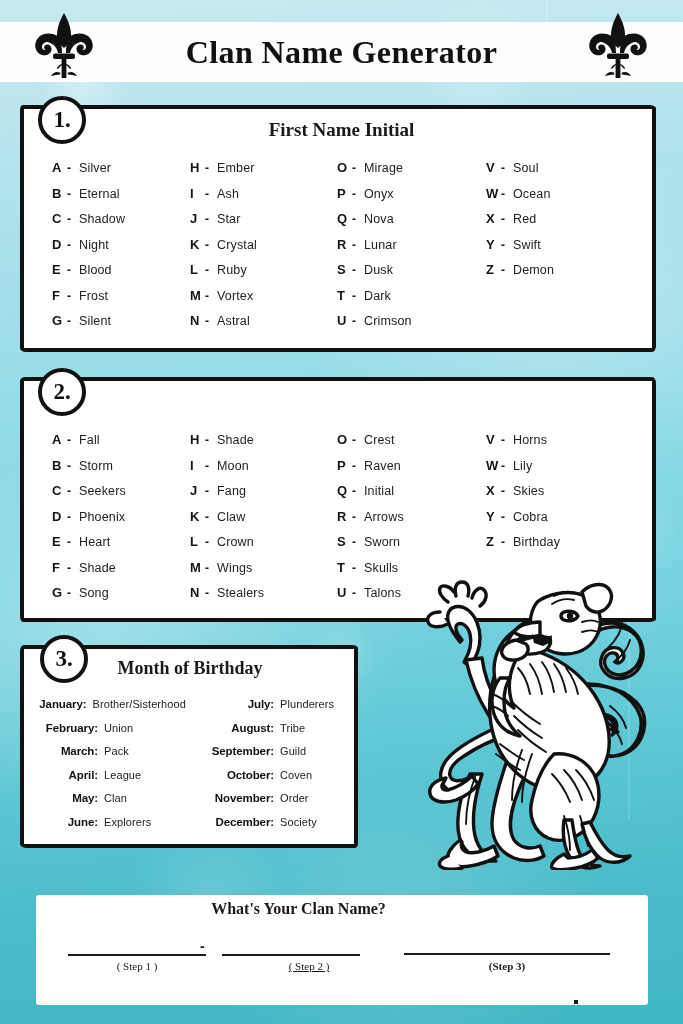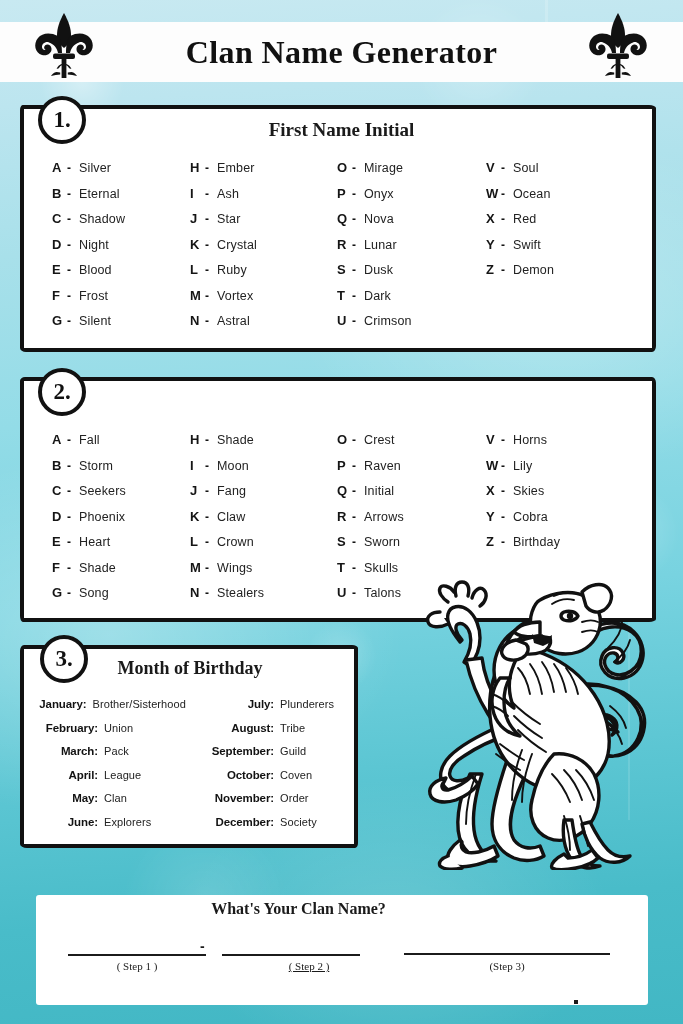--- a/index.html
+++ b/index.html
@@ -592,16 +592,16 @@
 
   <div class="hyphen" style="left:200px;top:938px;">-</div>
 
   <div class="ansline" style="left:68px;top:954px;width:138px;"></div>
   <div class="anslabel" style="left:68px;top:960px;width:138px;">( Step 1 )</div>
 
   <div class="ansline" style="left:222px;top:954px;width:138px;"></div>
   <div class="anslabel" style="left:240px;top:960px;width:138px;text-decoration:underline;">( Step 2 )</div>
 
   <div class="ansline" style="left:404px;top:953px;width:206px;"></div>
-  <div class="anslabel" style="left:404px;top:960px;width:206px;">(Step 3)</div>
+  <div class="anslabel" style="left:404px;top:960px;width:206px;font-weight:bold;">(Step 3)</div>
 
   <div class="dot" style="left:574px;top:1000px;"></div>
 </div>
 
 </body></html>

